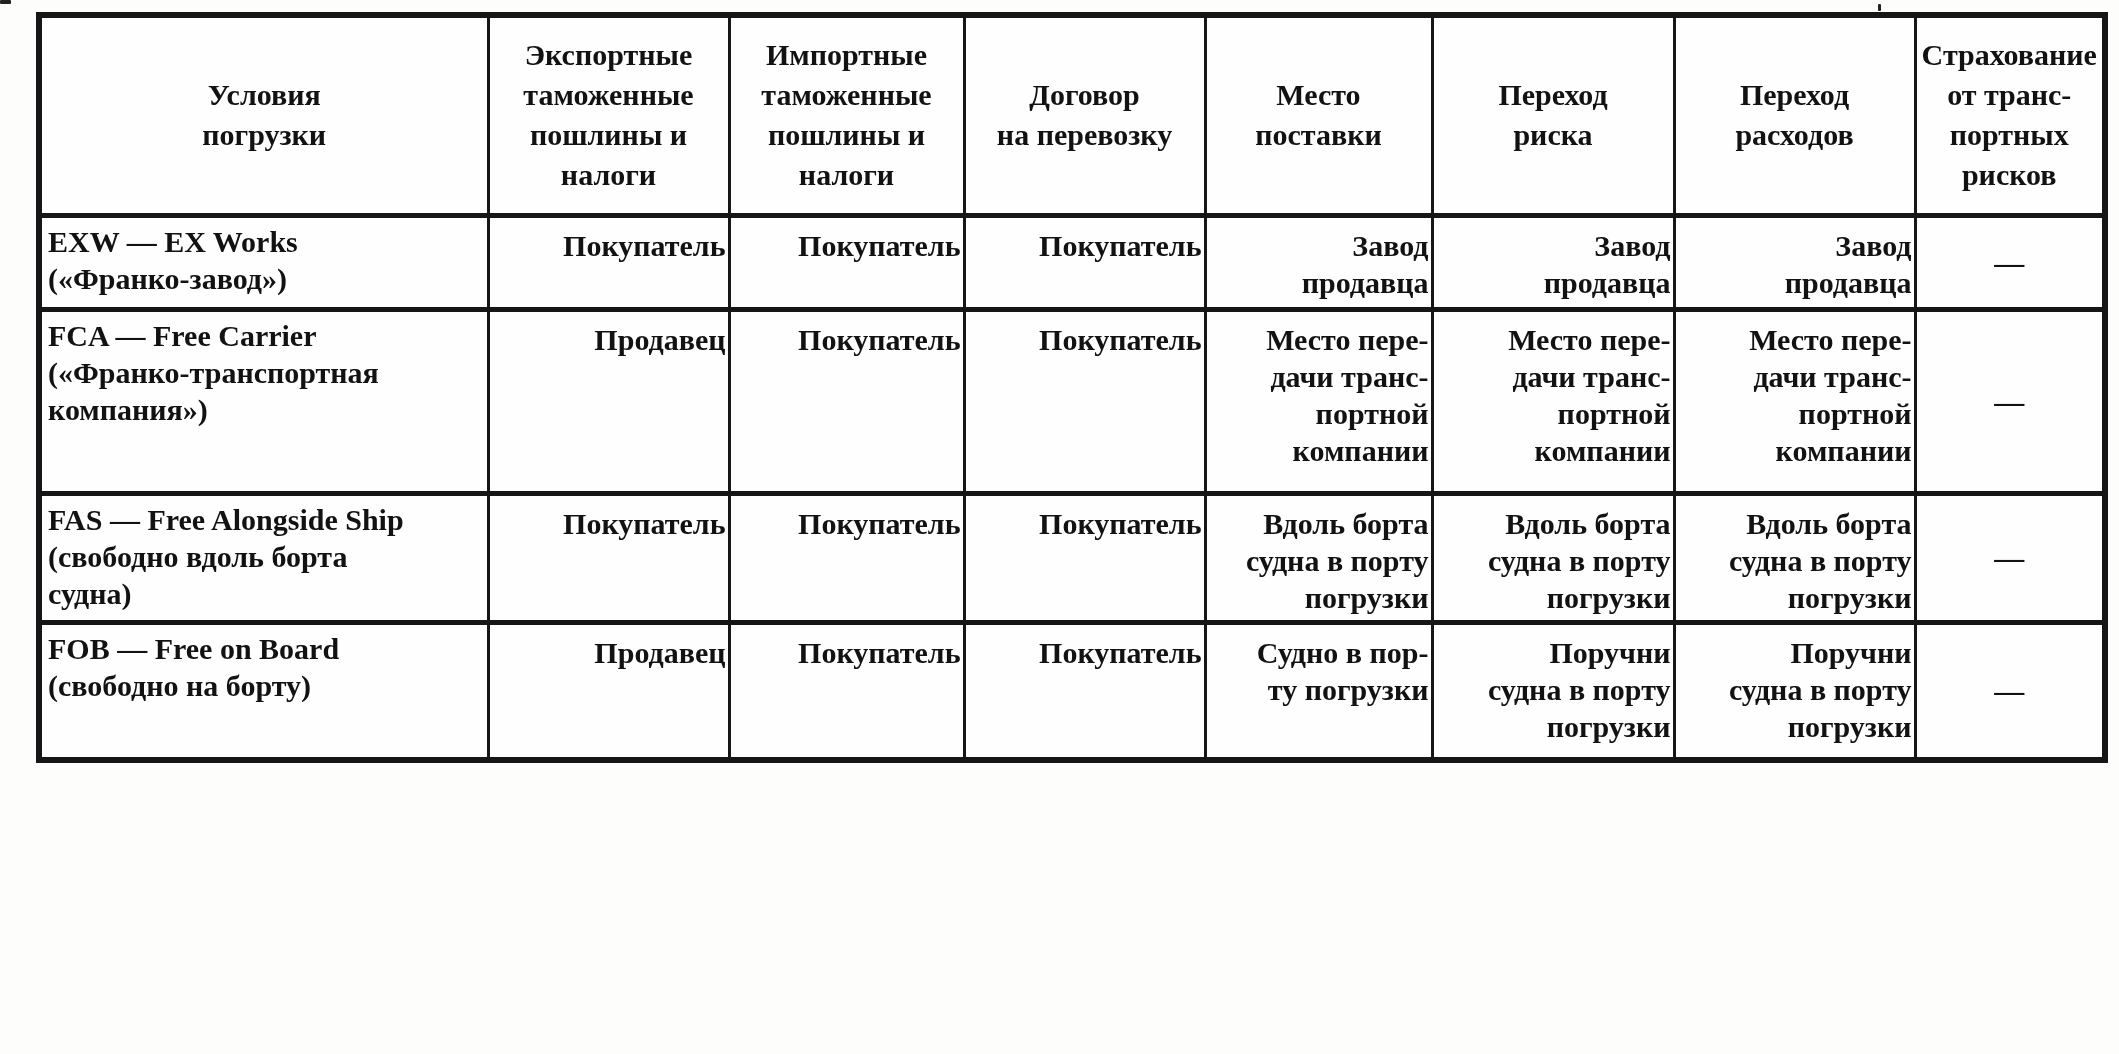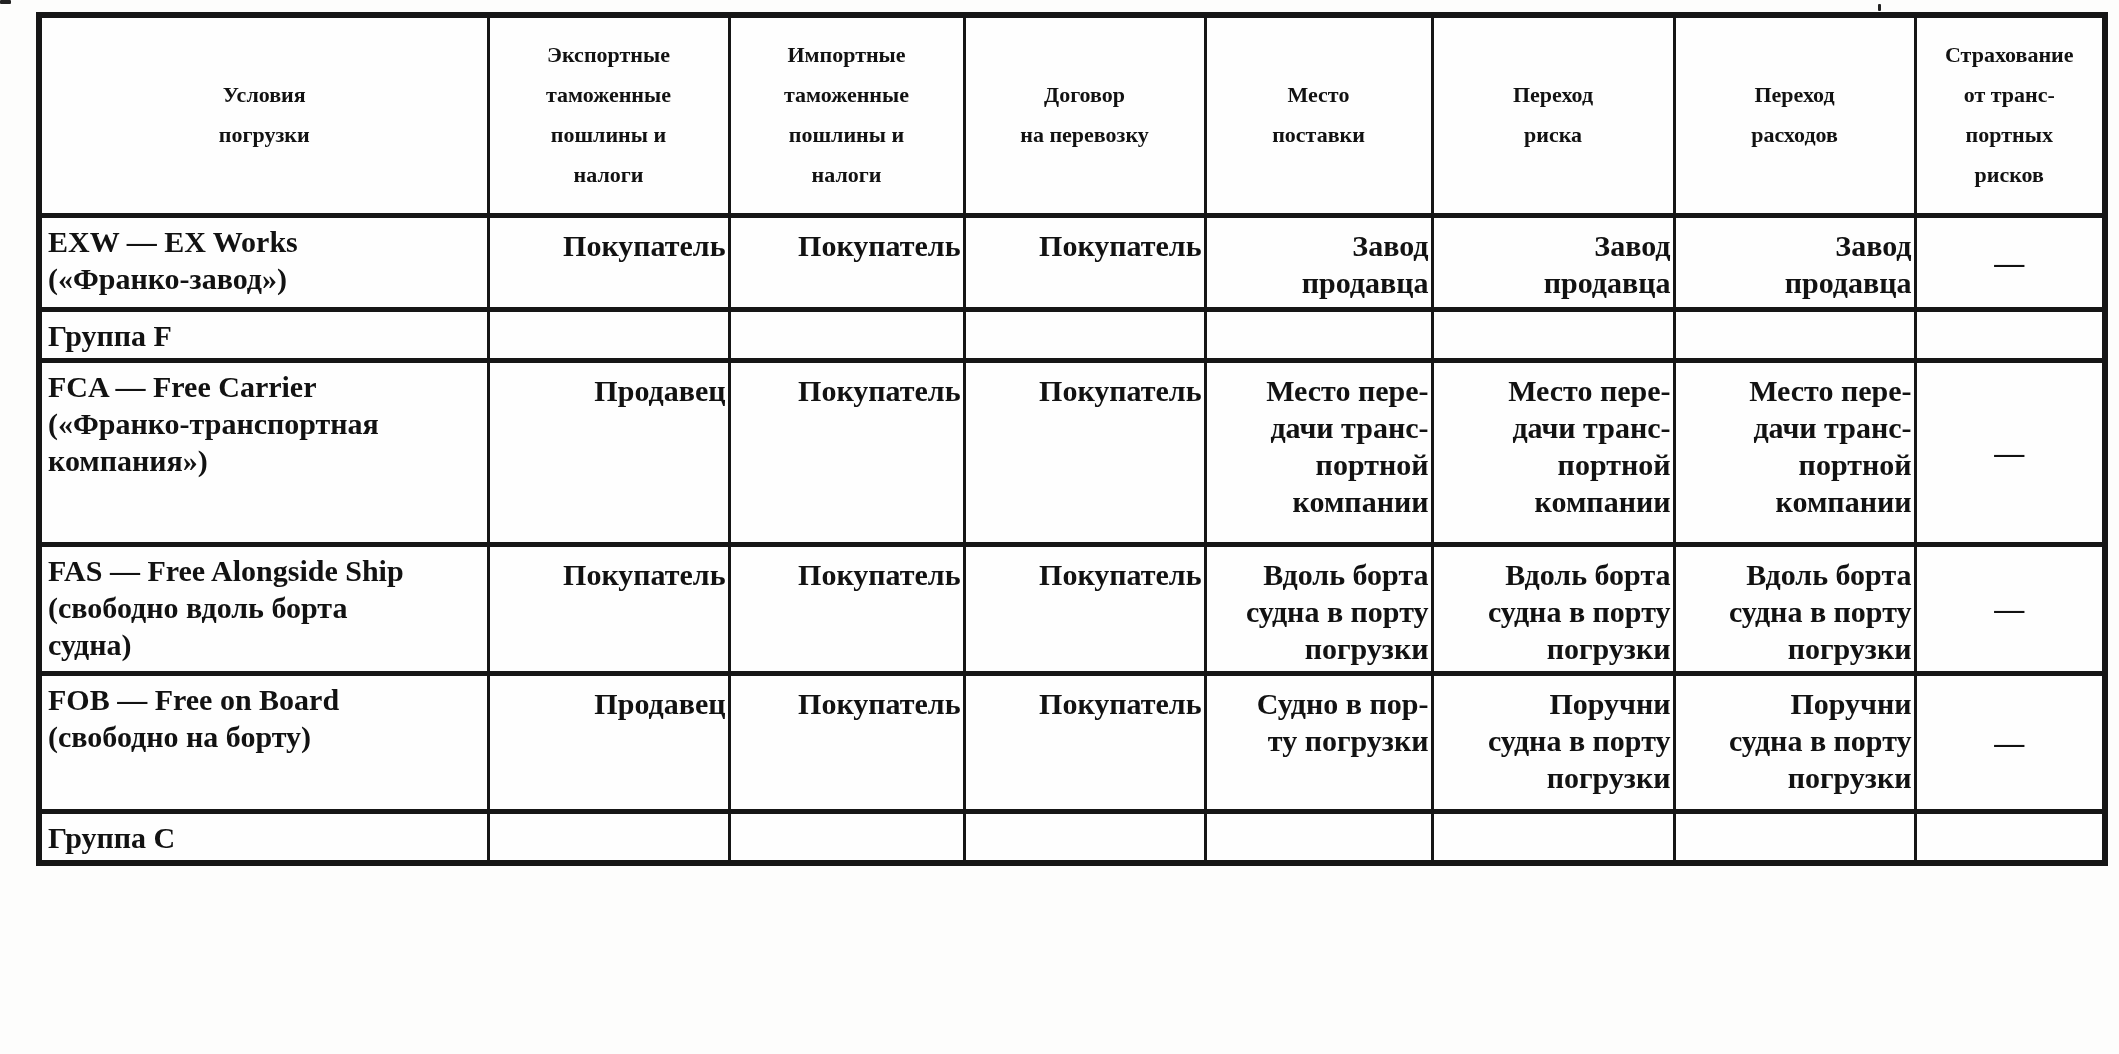--- a/index.html
+++ b/index.html
@@ -23,21 +23,21 @@
   th,td{
     border:3px solid #161616;
     border-top-width:5px;
     border-bottom-width:5px;
     font-weight:bold;
     white-space:pre-line;
     overflow:hidden;
   }
   thead tr{height:200px;}
   th{
-    font-size:22px;line-height:40px;
+    font-size:30px;line-height:40px;
     text-align:center;vertical-align:middle;
     padding:4px 2px;
     font-weight:bold;
   }
   td{font-size:30px;line-height:37px;}
   td.c-name{text-align:left;vertical-align:top;padding:5px 8px 4px 6px;}
   td.c-val{text-align:right;vertical-align:top;padding:9px 2px 4px;}
   td.c-dash{text-align:center;vertical-align:middle;padding:0 2px;}
 
   
@@ -104,30 +104,20 @@
           <td class="c-val">Покупатель</td>
           <td class="c-val">Покупатель</td>
           <td class="c-val">Завод
 продавца</td>
           <td class="c-val">Завод
 продавца</td>
           <td class="c-val">Завод
 продавца</td>
           <td class="c-dash">—</td>
         </tr>
-        <tr style="height: 50px;">
-          <td class="c-name">Группа F</td>
-          <td class="c-val"></td>
-          <td class="c-val"></td>
-          <td class="c-val"></td>
-          <td class="c-val"></td>
-          <td class="c-val"></td>
-          <td class="c-val"></td>
-          <td class="c-dash"></td>
-        </tr>
         <tr style="height: 184px;">
           <td class="c-name">FCA — Free Carrier
 («Франко-транспортная
 компания»)</td>
           <td class="c-val">Продавец</td>
           <td class="c-val">Покупатель</td>
           <td class="c-val">Покупатель</td>
           <td class="c-val">Место пере-
 дачи транс-
 портной
@@ -169,25 +159,15 @@
           <td class="c-val">Судно в пор-
 ту погрузки</td>
           <td class="c-val">Поручни
 судна в порту
 погрузки</td>
           <td class="c-val">Поручни
 судна в порту
 погрузки</td>
           <td class="c-dash">—</td>
         </tr>
-        <tr style="height: 46px;">
-          <td class="c-name">Группа C</td>
-          <td class="c-val"></td>
-          <td class="c-val"></td>
-          <td class="c-val"></td>
-          <td class="c-val"></td>
-          <td class="c-val"></td>
-          <td class="c-val"></td>
-          <td class="c-dash"></td>
-        </tr>
       </tbody>
   </table>
 </div>
 
 </body></html>

